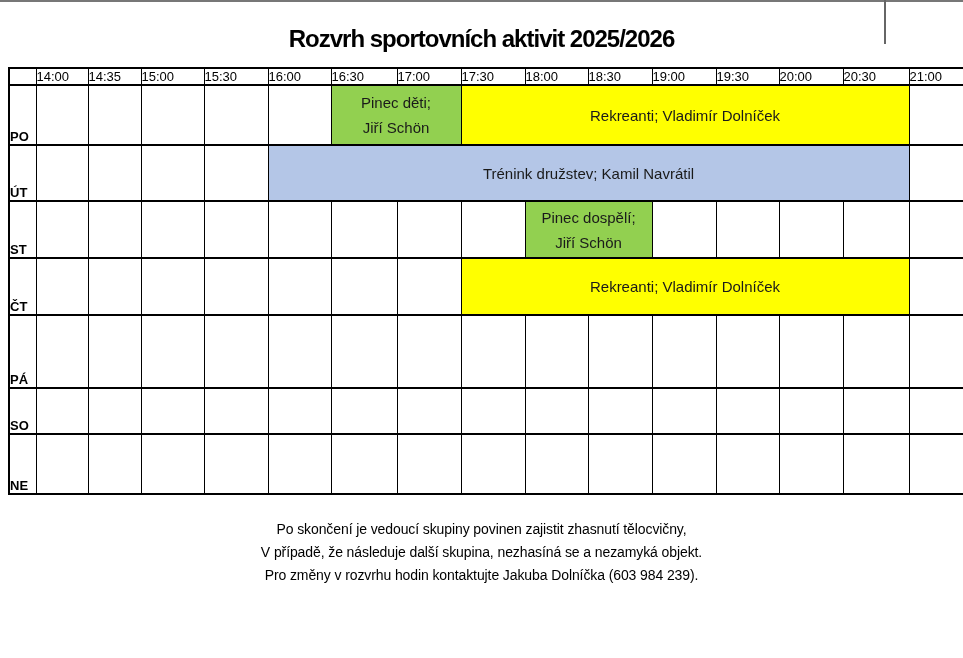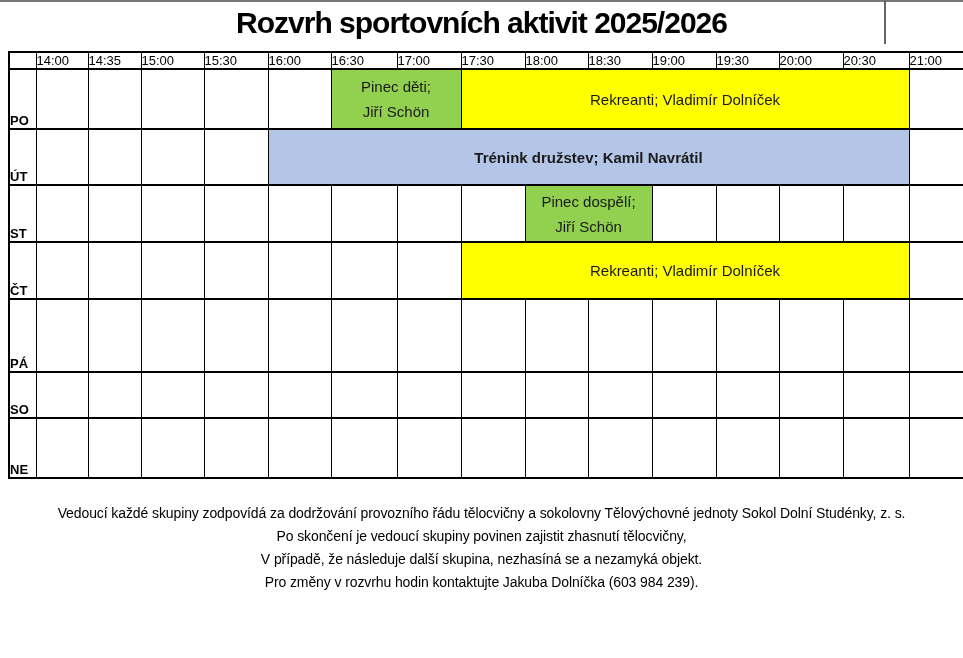--- a/index.html
+++ b/index.html
@@ -4,22 +4,22 @@
 <style>
   html,body{margin:0;padding:0;}
   body{
     width:963px;height:658px;background:#ffffff;position:relative;
     font-family:"Liberation Sans","DejaVu Sans",sans-serif;color:#000;
     overflow:hidden;
   }
   .top-rule{position:absolute;top:0;left:0;width:963px;height:2px;background:#777;}
   .top-tick{position:absolute;top:0;left:884px;width:2px;height:44px;background:#666;}
   .page-title{
-    margin:0;padding-top:5px;height:38px;text-align:center;
-    font-size:30px;font-weight:bold;letter-spacing:-1px;line-height:36px;
+    margin:0;padding-top:21px;height:38px;text-align:center;
+    font-size:24px;font-weight:bold;letter-spacing:-1px;line-height:36px;
   }
   table.sched{
     border-collapse:collapse;table-layout:fixed;width:963px;
     margin:8px;border:2px solid #000;
   }
   table.sched td{
     border-left:1px solid #000;border-right:1px solid #000;
     border-top:2px solid #000;border-bottom:2px solid #000;
     padding:0;overflow:hidden;white-space:nowrap;
   }
@@ -102,21 +102,21 @@
     </td>
     <td class="slot"></td>
   </tr>
 
   <tr style="height:56px">
     <td class="day">ÚT</td>
     <td class="slot"></td>
     <td class="slot"></td>
     <td class="slot"></td>
     <td class="slot"></td>
-    <td class="event" colspan="10" style="background-color: rgb(180, 198, 231); font-weight: bold;">
+    <td class="event" colspan="10" style="background-color: rgb(180, 198, 231);">
       <div class="ev-line">Trénink družstev; Kamil Navrátil</div>
     </td>
     <td class="slot"></td>
   </tr>
 
   <tr style="height:57px">
     <td class="day">ST</td>
     <td class="slot"></td>
     <td class="slot"></td>
     <td class="slot"></td>
@@ -204,17 +204,16 @@
     <td class="slot"></td>
     <td class="slot"></td>
     <td class="slot"></td>
     <td class="slot"></td>
     <td class="slot"></td>
   </tr>
 </tbody>
   </table>
 
 <div class="footer">
-  <div class="footer-line">Vedoucí každé skupiny zodpovídá za dodržování provozního řádu tělocvičny a sokolovny Tělovýchovné jednoty Sokol Dolní Studénky, z. s.</div>
   <div class="footer-line">Po skončení je vedoucí skupiny povinen zajistit zhasnutí tělocvičny,</div>
   <div class="footer-line">V případě, že následuje další skupina, nezhasíná se a nezamyká objekt.</div>
   <div class="footer-line">Pro změny v rozvrhu hodin kontaktujte Jakuba Dolníčka (603 984 239).</div>
 </div>
 
 </body></html>

